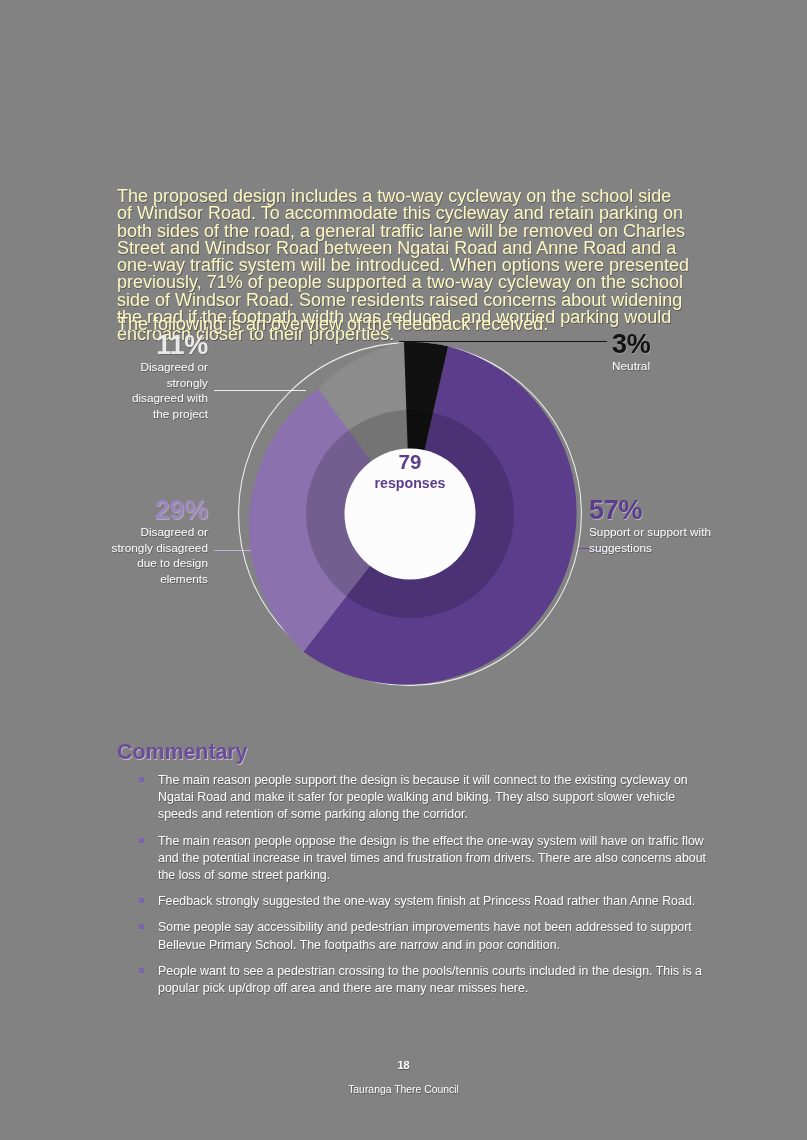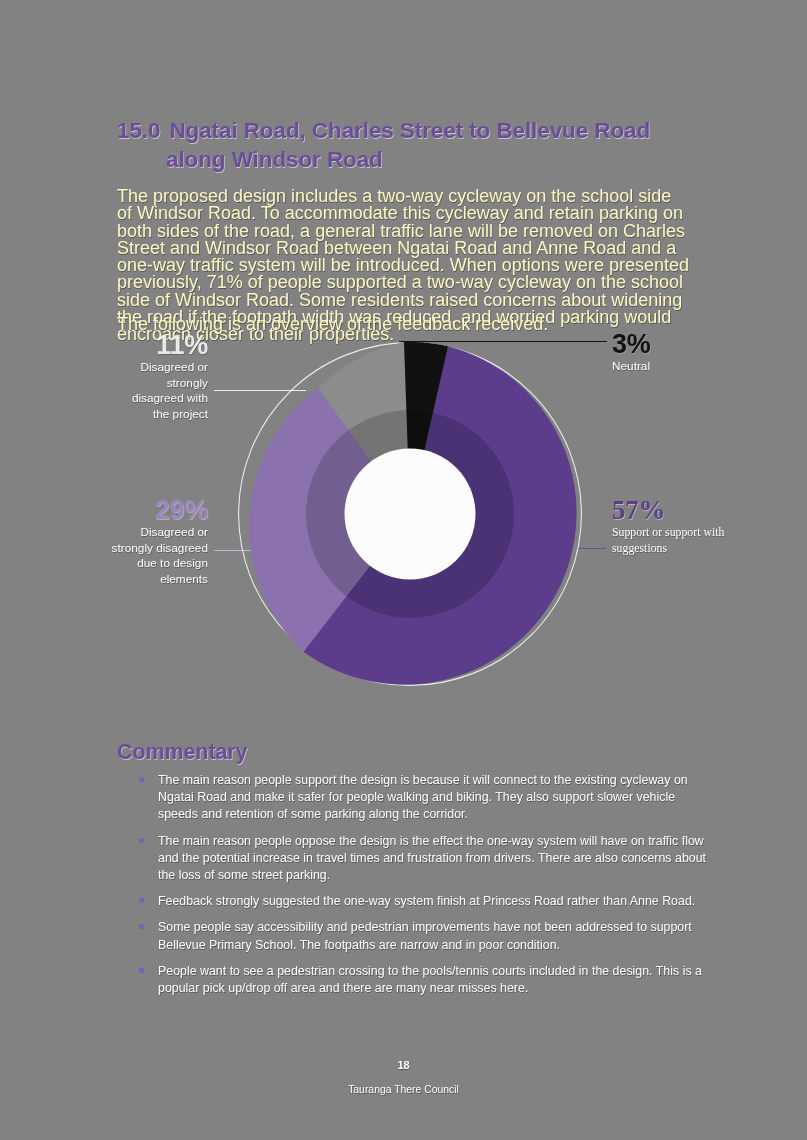--- a/index.html
+++ b/index.html
@@ -97,21 +97,21 @@
     left: 108px; top: 175px; width: 100px; text-align: right;
   }
   #label-29 .pct { color: #9C86C0; text-shadow: 0.7px 0.7px 0 rgba(255,255,255,0.35); }
 
   #label-3 {
     left: 612px; top: 9px; width: 130px; text-align: left;
   }
   #label-3 .pct { color: #121212; text-shadow: 0.7px 0.7px 0 rgba(200,200,200,0.35); }
 
   #label-57 {
-    left: 612px; top: 175px; width: 130px; text-align: left; font-family: Liberation Serif, serif;
+    left: 589px; top: 175px; width: 130px; text-align: left;
   }
   #label-57 .pct { color: #5B3D8C; text-shadow: 0.7px 0.7px 0 rgba(255,255,255,0.4); }
 
   .leader {
     position: absolute;
     height: 1.4px;
     border-radius: 1px;
   }
   #leader-11 { left: 214px; top: 70px;  width: 92px;  background: #EDEDED; }
   #leader-29 { left: 214px; top: 230px; width: 78px;  background: #C3B3DA; }
@@ -186,24 +186,20 @@
     text-shadow: 0.6px 0.6px 0 rgba(40,40,40,0.5);
   }
   #footer-page { top: 1059px; font-size: 11px; font-weight: bold; }
   #footer-org  { top: 1084px; font-size: 10.4px; }
 </style>
 </head>
 <body>
 
 <div class="page">
 
-  <h1 class="doc-title">
-    <span class="num">15.0</span><span>Ngatai Road, Charles Street to Bellevue Road</span>
-    <span class="line2">along Windsor Road</span>
-  </h1>
 
   <p class="intro-para" id="intro-1">The proposed design includes a two-way cycleway on the school side of Windsor Road. To accommodate this cycleway and retain parking on both sides of the road, a general traffic lane will be removed on Charles Street and Windsor Road between Ngatai Road and Anne Road and a one-way traffic system will be introduced. When options were presented previously, 71% of people supported a two-way cycleway on the school side of Windsor Road. Some residents raised concerns about widening the road if the footpath width was reduced, and worried parking would encroach closer to their properties.</p>
   <p class="intro-para" id="intro-2">The following is an overview of the feedback received.</p>
 
   <div class="chart-wrap">
 
     <div class="leader" id="leader-11"></div>
     <div class="leader" id="leader-29"></div>
     <div class="leader" id="leader-57"></div>
     <div class="leader" id="leader-3"></div>
@@ -229,20 +225,24 @@
         <path fill="#8C8C8C" d="M172,172 L80.1,46.4 A172,172 0 0,1 166.0,0.1 Z"></path>
 
         <path fill="#111111" d="M172,172 L166.0,0.1 A172,172 0 0,1 210.1,4.2 Z"></path>
 
         <circle cx="172" cy="172" r="104" fill="#000000" opacity="0.17"></circle>
 
         <circle cx="172" cy="172" r="65.5" fill="#FCFCFC"></circle>
       </svg>
     </div>
 
+    <div class="center-text">
+      <span class="num">79</span>
+      <span class="unit">responses</span>
+    </div>
 
     <div class="lbl" id="label-11">
       <div class="pct">11%</div>
       <div class="desc">Disagreed or strongly disagreed with the project</div>
     </div>
 
     <div class="lbl" id="label-29">
       <div class="pct">29%</div>
       <div class="desc">Disagreed or strongly disagreed due to design elements</div>
     </div>

